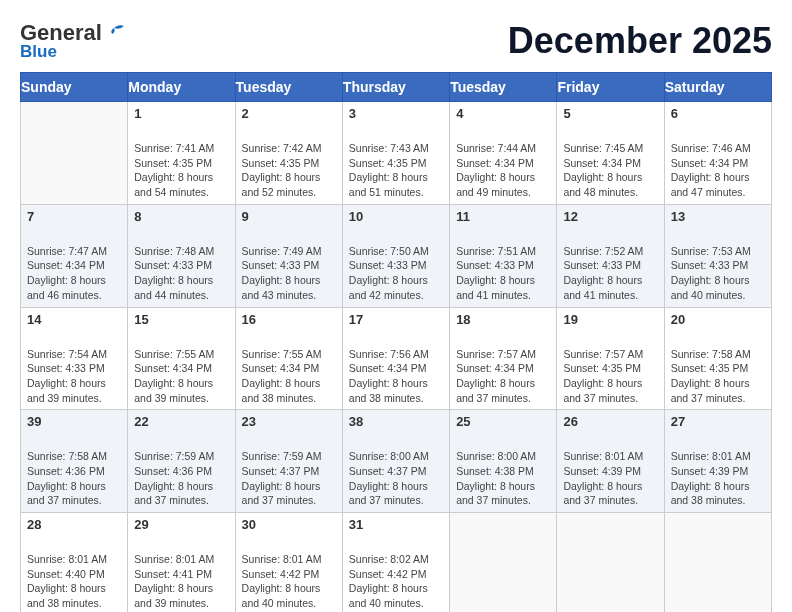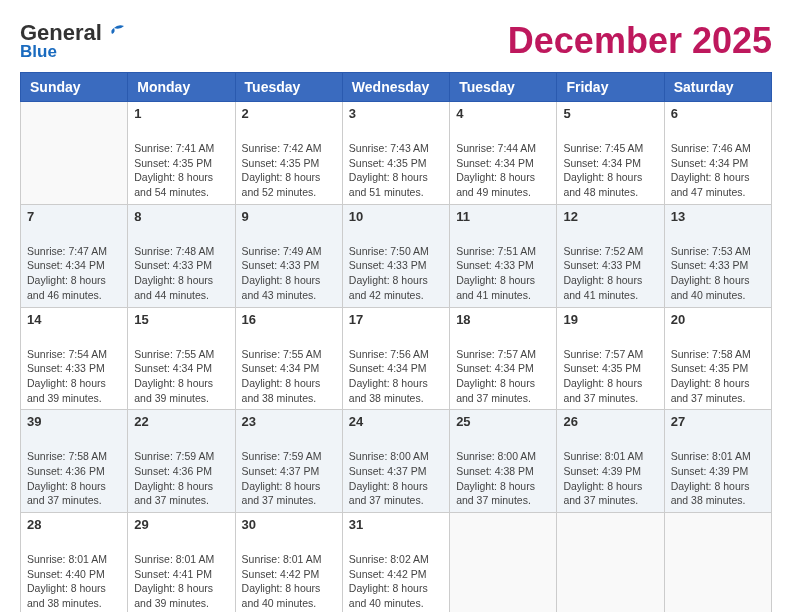--- a/index.html
+++ b/index.html
@@ -21,36 +21,36 @@
       display: flex;
       flex-direction: column;
       align-items: flex-start;
     }
     .title-section {
       text-align: right;
     }
     .month-title {
       font-size: 36px;
       font-weight: bold;
-      color: #be185d;
+      color: #0f172a;
     }
     .location-title {
       font-size: 16px;
       color: #333;
     }
     .calendar {
       width: 100%;
       border-collapse: collapse;
       border: 1px solid #ccc;
     }
     .calendar th {
       background-color: #3a6bbf;
       color: #fff;
       text-align: left;
-      padding: 6px 9px;
+      padding: 6px 0;
       font-size: 14px;
       border: 1px solid #2a5aaf;
     }
     .calendar td {
       border: 1px solid #ccc;
       vertical-align: top;
       padding: 4px 6px;
       font-size: 11px;
       color: #333;
       width: calc(100% / 7);
@@ -94,21 +94,21 @@
     <div class="month-title">December 2025</div>
   </div>
 </div>
 
 <table class="calendar">
   <thead>
     <tr>
     <th>Sunday</th>
         <th>Monday</th>
         <th>Tuesday</th>
-        <th>Wednesday</th>
+        <th>Thursday</th>
         <th>Tuesday</th>
         <th>Friday</th>
         <th>Saturday</th>
       </tr>
   </thead>
   <tbody id="calendar-body">
   <tr>
         <td class="empty-cell"></td>
         <td>
           <span class="day-number">1</span>
@@ -271,21 +271,21 @@
 and 37 minutes.</div>
         </td>
         <td>
           <span class="day-number">23</span>
           <div class="day-info" style="white-space: pre-line;">Sunrise: 7:59 AM
 Sunset: 4:37 PM
 Daylight: 8 hours
 and 37 minutes.</div>
         </td>
         <td>
-          <span class="day-number">24</span>
+          <span class="day-number">38</span>
           <div class="day-info" style="white-space: pre-line;">Sunrise: 8:00 AM
 Sunset: 4:37 PM
 Daylight: 8 hours
 and 37 minutes.</div>
         </td>
         <td>
           <span class="day-number">25</span>
           <div class="day-info" style="white-space: pre-line;">Sunrise: 8:00 AM
 Sunset: 4:38 PM
 Daylight: 8 hours

